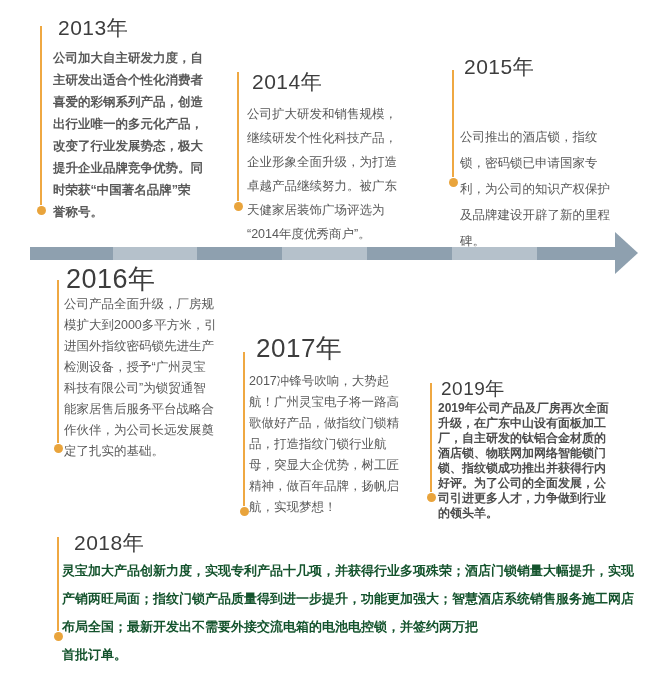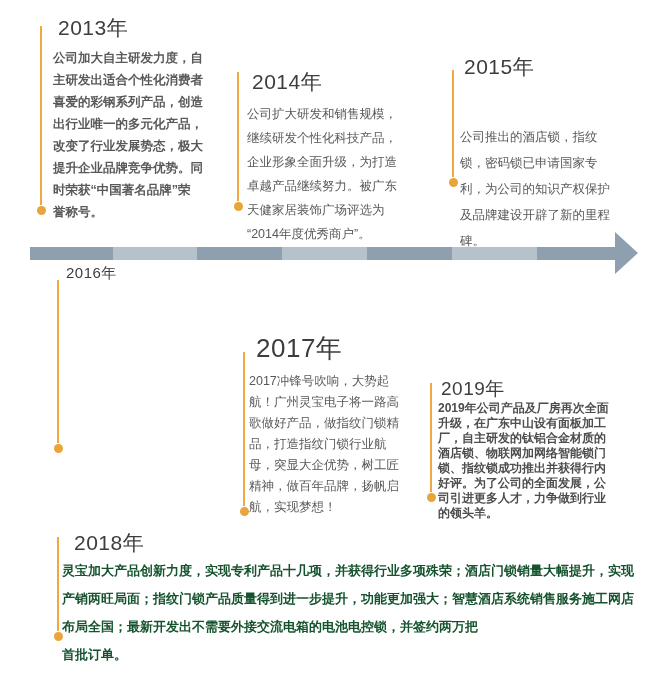--- a/index.html
+++ b/index.html
@@ -32,21 +32,21 @@
   .m2014 .year{left:252px;top:70px;font-size:21px;}
   .m2014 .body{left:247px;top:102px;width:172px;font-size:12.5px;line-height:24px;}
   
   .m2015 .vline{left:452px;top:70px;height:107px;}
   .m2015 .dot{left:449px;top:178px;}
   .m2015 .year{left:464px;top:55px;font-size:21px;}
   .m2015 .body{left:460px;top:86px;width:172px;font-size:12.5px;line-height:26px;margin-top:38px;}
   
   .m2016 .vline{left:57px;top:280px;height:163px;}
   .m2016 .dot{left:54px;top:444px;}
-  .m2016 .year{left:66px;top:265px;font-size:15px;}
+  .m2016 .year{left:66px;top:265px;font-size:27px;}
   .m2016 .body{left:64px;top:294px;width:172px;font-size:12.5px;line-height:21px;}
   
   .m2017 .vline{left:243px;top:352px;height:154px;}
   .m2017 .dot{left:240px;top:507px;}
   .m2017 .year{left:256px;top:334px;font-size:26px;}
   .m2017 .body{left:249px;top:371px;width:174px;font-size:12.5px;line-height:21px;}
   
   .m2019 .vline{left:430px;top:383px;height:109px;}
   .m2019 .dot{left:427px;top:493px;}
   .m2019 .year{left:441px;top:379px;font-size:19px;}
@@ -126,20 +126,28 @@
     <span class="seg seg-dark"></span>
     <span class="seg seg-light"></span>
     <span class="seg seg-dark"></span>
   </div>
   <div class="arrowhead"></div>
 
   <section class="milestone m2016">
     <span class="vline"></span>
     <span class="dot"></span>
     <h3 class="year">2016年</h3>
+    <p class="body">公司产品全面升级，厂房规
+模扩大到2000多平方米，引
+进国外指纹密码锁先进生产
+检测设备，授予“广州灵宝
+科技有限公司”为锁贸通智
+能家居售后服务平台战略合
+作伙伴，为公司长远发展奠
+定了扎实的基础。</p>
   </section>
 
   <section class="milestone m2017">
     <span class="vline"></span>
     <span class="dot"></span>
     <h3 class="year">2017年</h3>
     <p class="body">2017冲锋号吹响，大势起
 航！广州灵宝电子将一路高
 歌做好产品，做指纹门锁精
 品，打造指纹门锁行业航

